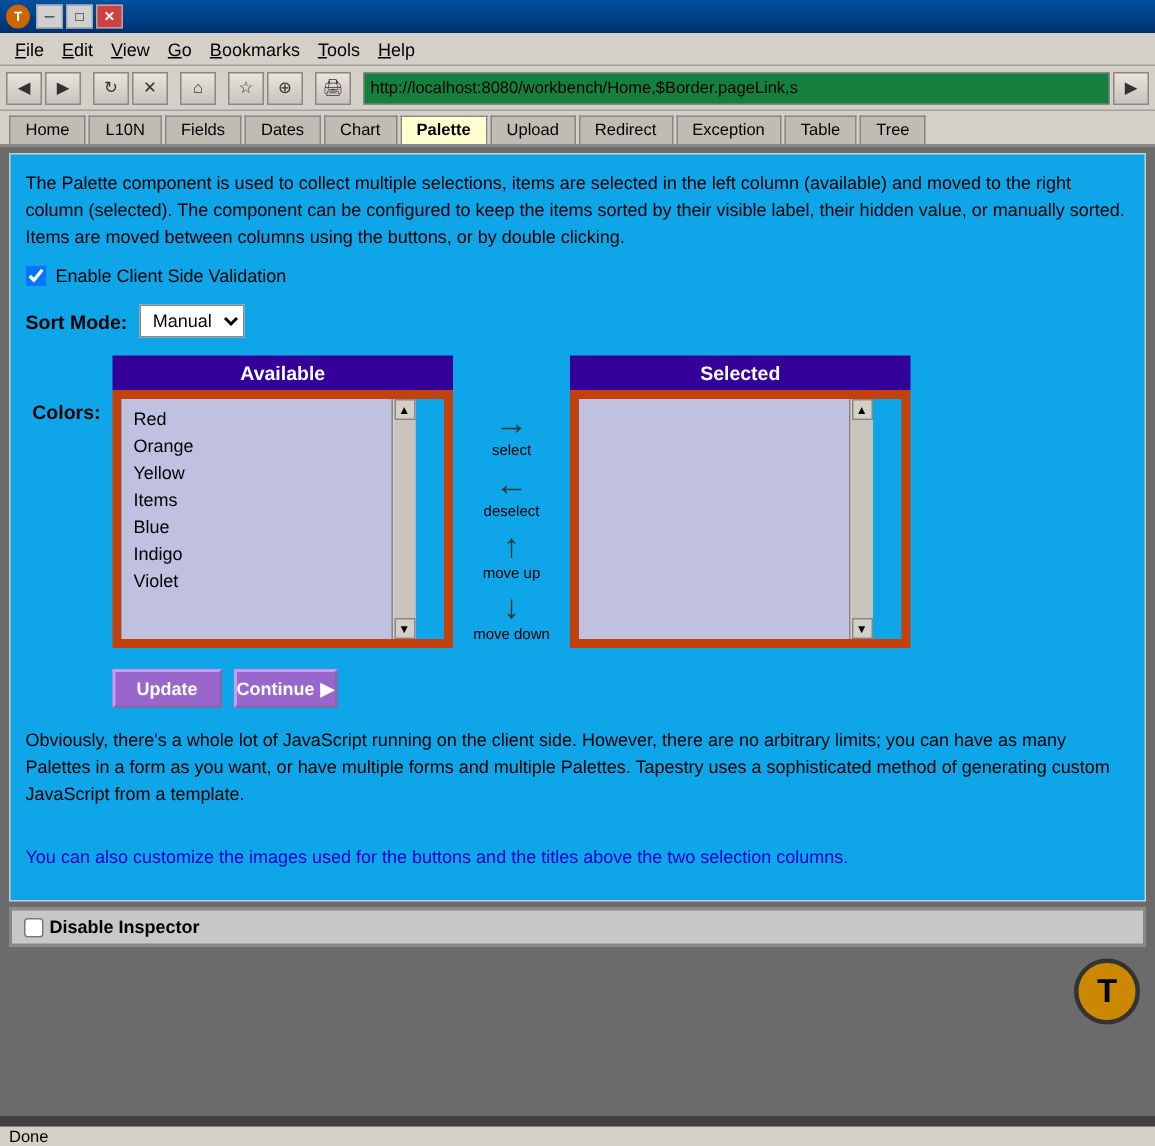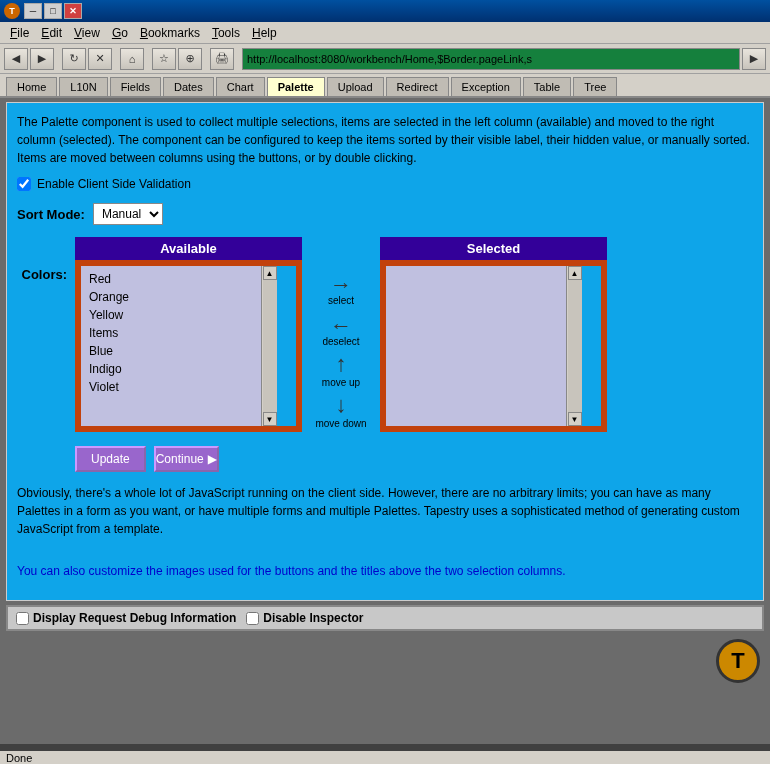--- a/index.html
+++ b/index.html
@@ -228,21 +228,21 @@
       gap: 8px;
       margin-bottom: 12px;
       margin-left: 58px;
     }
     .action-btn {
       padding: 4px 14px;
       background: #9966cc;
       color: white;
       border: 2px outset #cc99ff;
       font-size: 12px;
-      font-weight: normal;
+      font-weight: bold;
       cursor: pointer;
     }
     .continue-btn {
       background: #9966cc;
       padding: 4px 0;
       display: flex; align-items: center; gap: 4px;
     }
 
     .bottom-text {
       font-size: 12px;
@@ -442,24 +442,20 @@
   <p class="bottom-text">Obviously, there's a whole lot of JavaScript running on the client side. However, there are no arbitrary limits; you can have as many Palettes in a form as you want, or have multiple forms and multiple Palettes. Tapestry uses a sophisticated method of generating custom JavaScript from a template.</p>
   <br>
   <p class="bottom-text">
     <span style="color:#0000cc;">You can also customize the images used for the buttons and the titles above the two selection columns.</span>
   </p>
 </div>
 
 <div class="debug-bar">
   <div class="debug-checkbox">
     <input type="checkbox" style="">
-    <span class="debug-label">Display Request Debug Information</span>
-  </div>
-  <div class="debug-checkbox">
-    <input type="checkbox" style="">
     <span class="debug-label">Disable Inspector</span>
   </div>
 </div>
 
 <div class="logo-area">
   <div class="tapestry-logo">
     <span>T</span>
   </div>
 </div>
 

